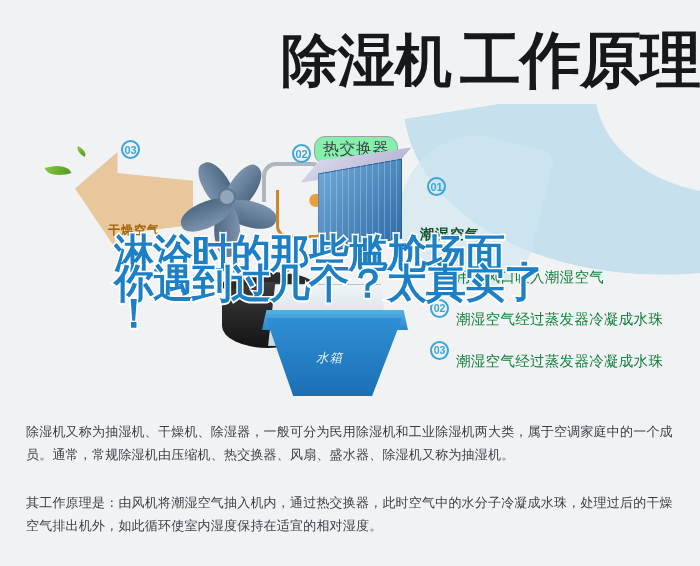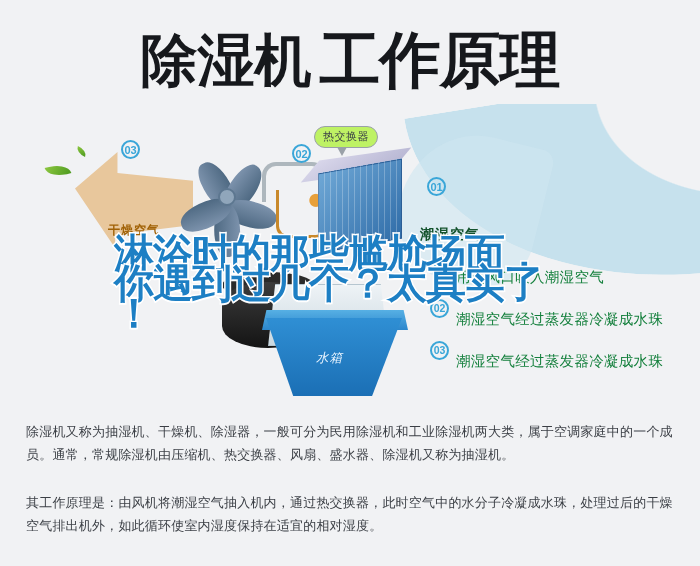--- a/index.html
+++ b/index.html
@@ -7,21 +7,21 @@
     width: 700px; height: 566px;
     background: #f1f2f4;
     font-family: "Liberation Sans", "DejaVu Sans", sans-serif;
     overflow: hidden;
   }
   #page { position: relative; width: 700px; height: 566px; background: #f1f2f4; }
 
   
   .title-wrap {
     position: absolute; left: 0; top: 28px; width: 700px;
-    text-align: center; white-space: nowrap;
+    text-align: right; white-space: nowrap;
   }
   .title-a, .title-b {
     display: inline-block;
     font-size: 57px; line-height: 64px; font-weight: 700;
     color: #16181c; letter-spacing: 0px;
     vertical-align: middle;
   }
   .title-b { font-size: 61px; margin-left: 8px; letter-spacing: -1px; }
 
   
@@ -64,25 +64,25 @@
     border: 2px solid #3aa6d8; color: #3aa6d8;
     font-size: 11px; font-weight: 700; line-height: 16px; text-align: center;
     background: transparent;
   }
   .m03a { left: 121px; top: 36px; }
   .m02a { left: 292px; top: 40px; }
   .m01a { left: 427px; top: 73px; }
 
   
   .bubble {
-    position: absolute; left: 314px; top: 22px;
+    position: absolute; left: 314px; top: 32px;
     padding: 2px 8px 3px;
     border: 1.4px solid #9aa1a8; border-radius: 11px;
-    background: #bef264; color: #3b4147;
-    font-size: 11px; letter-spacing: .5px; white-space: nowrap;
+    background: #86efac; color: #3b4147;
+    font-size: 16px; letter-spacing: .5px; white-space: nowrap;
   }
   .bubble:after {
     content:""; position:absolute; left: 22px; bottom: -9px;
     width: 0; height: 0;
     border-left: 5px solid transparent; border-right: 5px solid transparent;
     border-top: 9px solid #9aa1a8;
   }
 
   
   .fan { position: absolute; left: 178px; top: 50px; width: 110px; height: 92px; }

